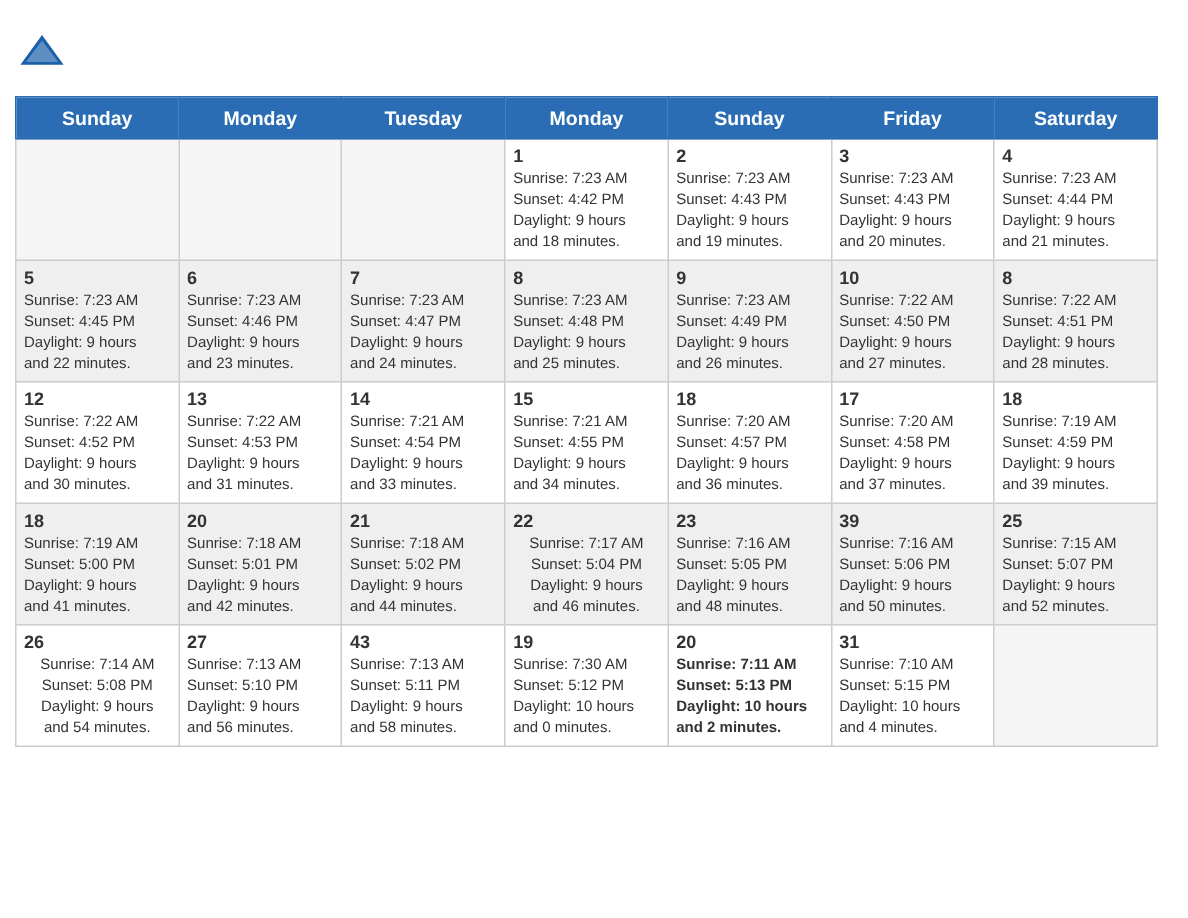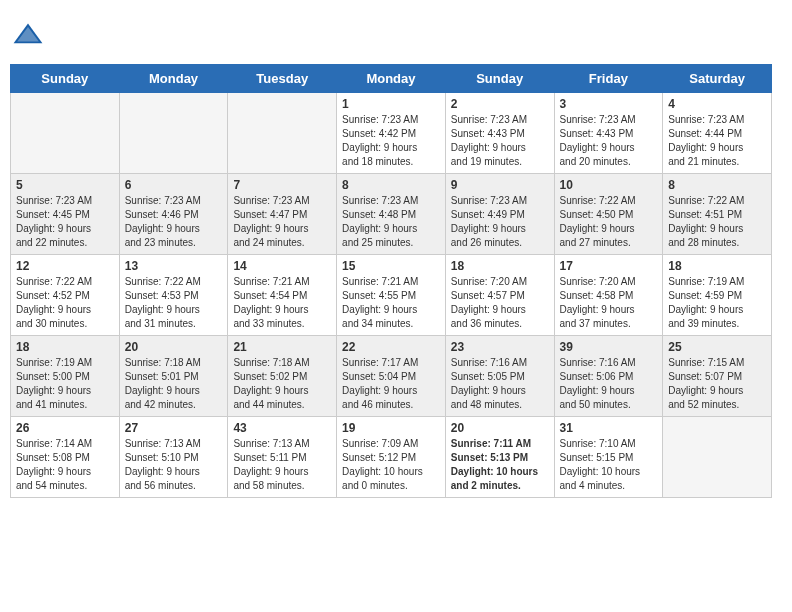--- a/index.html
+++ b/index.html
@@ -328,21 +328,21 @@
               <span class="day-num">21</span>
               <div class="info" style="white-space: pre-line;">Sunrise: 7:18 AM
 Sunset: 5:02 PM
 Daylight: 9 hours
 and 44 minutes.</div>
             </div>
           </td>
           <td>
             <div class="cell-content">
               <span class="day-num">22</span>
-              <div class="info" style="white-space: pre-line;">Sunrise: 7:17 AM
+              <div class="info" style="white-space: pre-line; text-align: center;">Sunrise: 7:17 AM
 Sunset: 5:04 PM
 Daylight: 9 hours
 and 46 minutes.</div>
             </div>
           </td>
           <td>
             <div class="cell-content">
               <span class="day-num">23</span>
               <div class="info" style="white-space: pre-line;">Sunrise: 7:16 AM
 Sunset: 5:05 PM
@@ -366,21 +366,21 @@
 Sunset: 5:07 PM
 Daylight: 9 hours
 and 52 minutes.</div>
             </div>
           </td>
         </tr>
         <tr>
           <td>
             <div class="cell-content">
               <span class="day-num">26</span>
-              <div class="info" style="white-space: pre-line;">Sunrise: 7:14 AM
+              <div class="info" style="white-space: pre-line; text-align: center;">Sunrise: 7:14 AM
 Sunset: 5:08 PM
 Daylight: 9 hours
 and 54 minutes.</div>
             </div>
           </td>
           <td>
             <div class="cell-content">
               <span class="day-num">27</span>
               <div class="info" style="white-space: pre-line;">Sunrise: 7:13 AM
 Sunset: 5:10 PM
@@ -393,21 +393,21 @@
               <span class="day-num">43</span>
               <div class="info" style="white-space: pre-line;">Sunrise: 7:13 AM
 Sunset: 5:11 PM
 Daylight: 9 hours
 and 58 minutes.</div>
             </div>
           </td>
           <td>
             <div class="cell-content">
               <span class="day-num">19</span>
-              <div class="info" style="white-space: pre-line;">Sunrise: 7:09 AM
+              <div class="info" style="white-space: pre-line;">Sunrise: 7:30 AM
 Sunset: 5:12 PM
 Daylight: 10 hours
 and 0 minutes.</div>
             </div>
           </td>
           <td>
             <div class="cell-content">
               <span class="day-num">20</span>
               <div class="info" style="white-space: pre-line; font-weight: bold;">Sunrise: 7:11 AM
 Sunset: 5:13 PM

